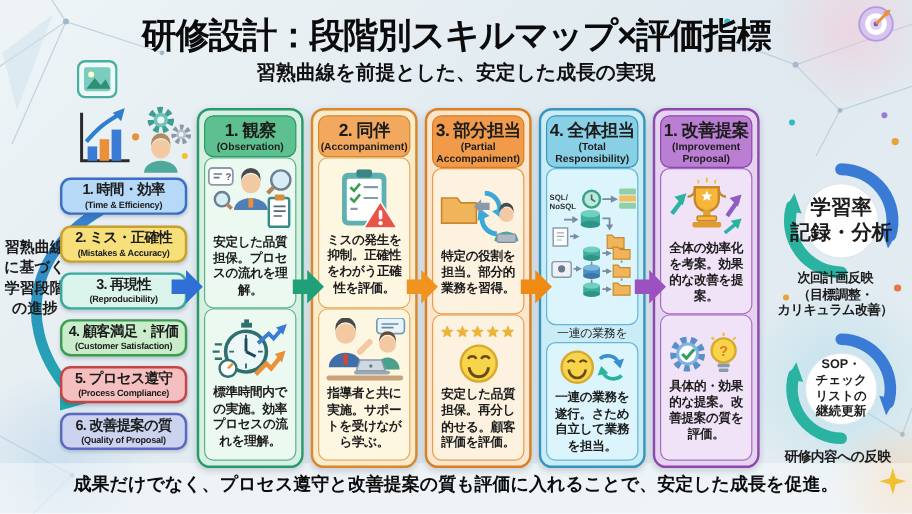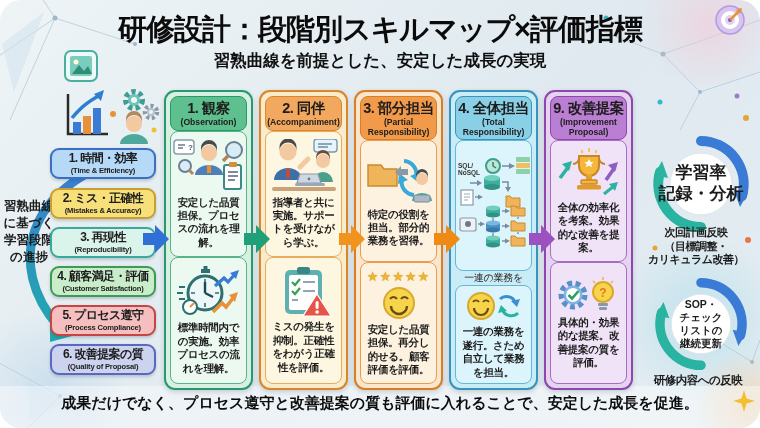--- a/index.html
+++ b/index.html
@@ -1,18 +1,18 @@
 <!DOCTYPE html>
 <html><head>
 <meta charset="utf-8">
 <style>
   html,body{margin:0;padding:0;}
   #canvas{position:relative;width:760px;height:428px;overflow:hidden;
     background:linear-gradient(135deg,#eef4f6 0%,#dfe9ef 55%,#e4edf2 100%);
-    font-family:"Liberation Sans","DejaVu Sans",sans-serif;color:#1c1c1c;border-radius:21px;}
+    font-family:"Liberation Sans","DejaVu Sans",sans-serif;color:#1c1c1c;}
   .pre{white-space:pre-line;}
   .bgnet{position:absolute;left:0;top:0;z-index:0;}
   .blob{position:absolute;border-radius:50%;z-index:0;}
   .blob.pink{left:635px;top:-35px;width:150px;height:120px;background:radial-gradient(circle,rgba(243,200,215,.6),rgba(243,200,215,0) 70%);}
   .blob.teal{left:615px;top:235px;width:170px;height:170px;background:radial-gradient(circle,rgba(140,210,230,.4),rgba(140,210,230,0) 70%);}
   .blob.orange{left:685px;top:355px;width:130px;height:100px;background:radial-gradient(circle,rgba(245,195,140,.5),rgba(245,195,140,0) 70%);}
   .blob.blue{left:-40px;top:315px;width:180px;height:140px;background:radial-gradient(circle,rgba(185,212,235,.55),rgba(185,212,235,0) 70%);}
 
   .title{position:absolute;top:10px;left:0;right:0;text-align:center;font-size:29px;font-weight:900;letter-spacing:-1px;color:#0b0b0b;z-index:2;}
   .subtitle{position:absolute;top:50px;left:0;right:0;text-align:center;font-size:16.5px;font-weight:800;color:#101010;z-index:2;}
@@ -249,61 +249,61 @@
       <div class="stage-text">標準時間内での実施。効率プロセスの流れを理解。</div>
     </div>
   </div>
 
   <div class="stage s2">
     <div class="stage-head">
       <div class="stage-title">2. 同伴</div>
       <div class="stage-sub pre">(Accompaniment)</div>
     </div>
     <div class="inner-box">
+      <svg width="56" height="50" viewBox="0 0 56 50">
+        <rect x="9" y="3" width="37" height="44" rx="5" fill="#5fb0b0"></rect>
+        <rect x="13" y="8" width="29" height="35" rx="2" fill="#fff"></rect>
+        <rect x="21" y="0" width="13" height="7" rx="2.5" fill="#3a8585"></rect>
+        <path d="M16 15 l3 3 l5 -6" stroke="#3aa050" stroke-width="2.2" fill="none"></path>
+        <path d="M27 15 h12" stroke="#8a99aa" stroke-width="1.8"></path>
+        <path d="M16 24 l3 3 l5 -6" stroke="#3aa050" stroke-width="2.2" fill="none"></path>
+        <path d="M27 24 h12" stroke="#8a99aa" stroke-width="1.8"></path>
+        <path d="M16 33 h6" stroke="#8a99aa" stroke-width="1.8"></path>
+        <polygon points="41,27 55,49 27,49" fill="#e85548" stroke="#fff" stroke-width="1.2"></polygon>
+        <rect x="39.6" y="34" width="3" height="8" rx="1.5" fill="#fff"></rect>
+        <circle cx="41.1" cy="45" r="1.8" fill="#fff"></circle>
+      </svg>
+      <div class="stage-text">ミスの発生を抑制。正確性をわがう正確性を評価。</div>
+    </div>
+    <div class="inner-box">
       <svg width="72" height="54" viewBox="0 0 72 54">
         <rect x="46" y="0" width="23" height="13" rx="3" fill="#e8f4fb" stroke="#7a9ab0" stroke-width="1.4"></rect>
         <path d="M50 5 h14 M50 8 h10" stroke="#6a8aa0" stroke-width="1.3"></path>
         <circle cx="20" cy="13" r="8.5" fill="#f2c9a0"></circle>
         <path d="M11.5 12 a8.5 8.5 0 0 1 17 0 l0 -4 a8.5 8.5 0 0 0 -17 0 z" fill="#4a4a4a"></path>
         <path d="M6 41 a14 12 0 0 1 28 0 z" fill="#3f6fa8"></path>
         <rect x="18" y="30" width="4" height="9" fill="#c84a3a"></rect>
         <path d="M32 28 L40 20" stroke="#f2c9a0" stroke-width="5" stroke-linecap="round"></path>
         <circle cx="55" cy="22" r="7" fill="#f2c9a0"></circle>
         <path d="M48 21 a7 7 0 0 1 14 0 l0 -3 a7 7 0 0 0 -14 0 z" fill="#6a4a38"></path>
         <path d="M45 43 a10 10 0 0 1 20 0 z" fill="#4aa08a"></path>
         <polygon points="32,35 50,35 53,44 29,44" fill="#cfd8e2" stroke="#8a99aa" stroke-width="1.2"></polygon>
         <circle cx="41" cy="40" r="1.4" fill="#6a7a8a"></circle>
         <rect x="27" y="44" width="30" height="3" rx="1.5" fill="#9aa8b5"></rect>
         <rect x="4" y="48" width="64" height="4" rx="2" fill="#c9a27a"></rect>
       </svg>
       <div class="stage-text">指導者と共に実施。サポートを受けながら学ぶ。</div>
     </div>
-    <div class="inner-box">
-      <svg width="56" height="50" viewBox="0 0 56 50">
-        <rect x="9" y="3" width="37" height="44" rx="5" fill="#5fb0b0"></rect>
-        <rect x="13" y="8" width="29" height="35" rx="2" fill="#fff"></rect>
-        <rect x="21" y="0" width="13" height="7" rx="2.5" fill="#3a8585"></rect>
-        <path d="M16 15 l3 3 l5 -6" stroke="#3aa050" stroke-width="2.2" fill="none"></path>
-        <path d="M27 15 h12" stroke="#8a99aa" stroke-width="1.8"></path>
-        <path d="M16 24 l3 3 l5 -6" stroke="#3aa050" stroke-width="2.2" fill="none"></path>
-        <path d="M27 24 h12" stroke="#8a99aa" stroke-width="1.8"></path>
-        <path d="M16 33 h6" stroke="#8a99aa" stroke-width="1.8"></path>
-        <polygon points="41,27 55,49 27,49" fill="#e85548" stroke="#fff" stroke-width="1.2"></polygon>
-        <rect x="39.6" y="34" width="3" height="8" rx="1.5" fill="#fff"></rect>
-        <circle cx="41.1" cy="45" r="1.8" fill="#fff"></circle>
-      </svg>
-      <div class="stage-text">ミスの発生を抑制。正確性をわがう正確性を評価。</div>
-    </div>
   </div>
 
   <div class="stage s3">
     <div class="stage-head">
       <div class="stage-title">3. 部分担当</div>
       <div class="stage-sub pre">(Partial
-Responsibility)</div>
+Accompaniment)</div>
     </div>
     <div class="inner-box">
       <svg width="70" height="50" viewBox="0 0 70 50">
         <path d="M4 10 h13 l3 4 h13 v17 h-29 z" fill="#f0b55a" stroke="#c8892e" stroke-width="1.4"></path>
         <path d="M40 6 a13 13 0 0 1 12 16" fill="none" stroke="#3aa8d8" stroke-width="4"></path>
         <polygon points="55,28 46,21 56,17" fill="#3aa8d8"></polygon>
         <path d="M50 40 a13 13 0 0 1 -12 -16" fill="none" stroke="#3aa8d8" stroke-width="4"></path>
         <polygon points="35,18 44,25 34,29" fill="#3aa8d8"></polygon>
         <polygon points="44,14 37,14 37,11 31,17 37,23 37,20 44,20" fill="#8a99aa"></polygon>
         <circle cx="58" cy="24" r="6" fill="#f2c9a0"></circle>
@@ -395,21 +395,21 @@
         <polygon points="51,17 45,11 54,9" fill="#3a8fd0"></polygon>
         <path d="M52 23 a9 8 0 0 1 -15 -2" fill="none" stroke="#2ab3a0" stroke-width="3"></path>
         <polygon points="35,15 41,21 32,23" fill="#2ab3a0"></polygon>
       </svg>
       <div class="stage-text">一連の業務を遂行。さため自立して業務を担当。</div>
     </div>
   </div>
 
   <div class="stage s5">
     <div class="stage-head">
-      <div class="stage-title">9. 改善提案</div>
+      <div class="stage-title">1. 改善提案</div>
       <div class="stage-sub pre">(Improvement
 Proposal)</div>
     </div>
     <div class="inner-box">
       <svg width="66" height="50" viewBox="0 0 66 50">
         <path d="M26 2 v3 M33 0 v4 M40 2 v3" stroke="#f0c030" stroke-width="1.6"></path>
         <path d="M23 8 h20 v10 a10 10 0 0 1 -20 0 z" fill="#f5b63a" stroke="#c8862a" stroke-width="2"></path>
         <path d="M23 10 a6 6 0 0 1 -6 6" fill="none" stroke="#c8862a" stroke-width="2"></path>
         <path d="M43 10 a6 6 0 0 0 6 6" fill="none" stroke="#c8862a" stroke-width="2"></path>
         <polygon points="33,11 34.4,14 37.5,14.2 35.2,16.2 36,19.2 33,17.6 30,19.2 30.8,16.2 28.5,14.2 31.6,14" fill="#fff"></polygon>

